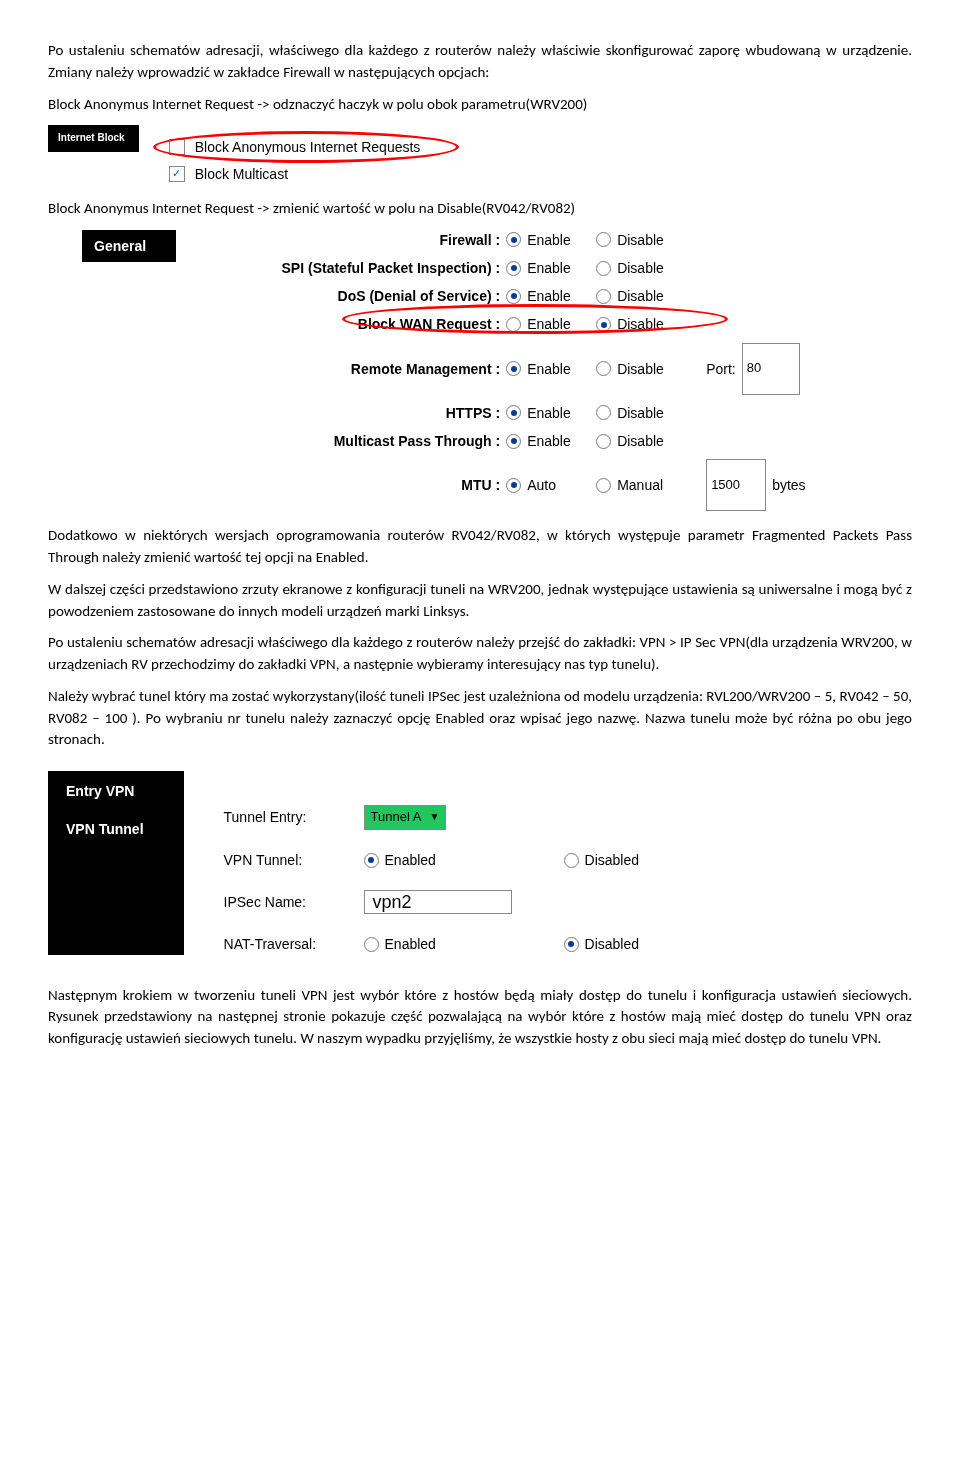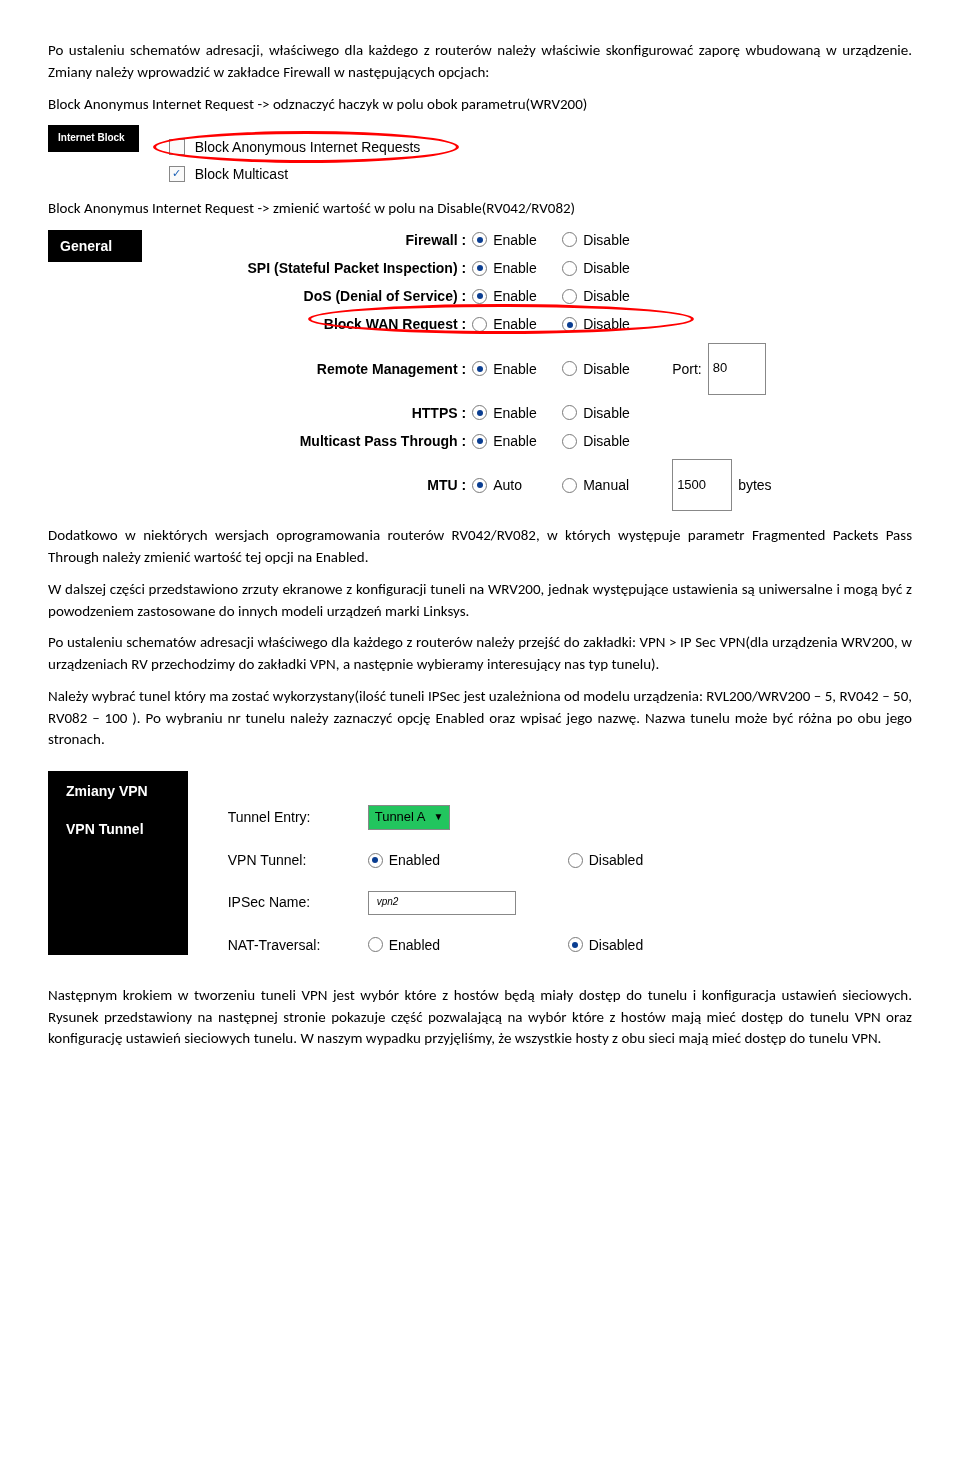--- a/index.html
+++ b/index.html
@@ -77,20 +77,21 @@
     gap: 60px;
   }
   .fig2-left {
     background: #000;
     color: #fff;
     font-weight: bold;
     font-size: 14px;
     padding: 6px 30px 6px 12px;
     font-family: Arial, sans-serif;
     align-self: flex-start;
+    margin-left: 34px;
   }
   .fig2-grid {
     display: grid;
     grid-template-columns: 270px 90px 110px 120px;
     row-gap: 8px;
     font-family: Arial, sans-serif;
     font-size: 14px;
     align-items: center;
     position: relative;
   }
@@ -193,22 +194,21 @@
     font-size: 10px;
   }
   .text-input {
     display: inline-flex;
     align-items: center;
     border: 1px solid #888;
     background: #fff;
     padding: 2px 8px;
     width: 130px;
     height: 18px;
-    font-size: 10px;
-    font-style: italic;
+    font-size: 18px;
   }
 </style>
 </head>
 <body>
 
 <p>Po ustaleniu schematów adresacji, właściwego dla każdego z routerów należy właściwie skonfigurować zaporę wbudowaną w urządzenie. Zmiany należy wprowadzić w zakładce Firewall w następujących opcjach:</p>
 <p>Block Anonymus Internet Request -&gt; odznaczyć haczyk w polu obok parametru(WRV200)</p>
 
 <div class="figure fig1">
   <div class="fig1-left">Internet Block</div>
@@ -328,21 +328,21 @@
   </div>
 </div>
 
 <p>Dodatkowo w niektórych wersjach oprogramowania routerów RV042/RV082, w których występuje parametr Fragmented Packets Pass Through należy  zmienić wartość tej opcji  na Enabled.</p>
 <p>W dalszej części przedstawiono zrzuty ekranowe z konfiguracji tuneli na WRV200, jednak występujące ustawienia są uniwersalne i mogą być z powodzeniem zastosowane do innych modeli urządzeń marki Linksys.</p>
 <p>Po ustaleniu schematów adresacji właściwego dla każdego z routerów należy przejść do zakładki: VPN &gt; IP Sec VPN(dla urządzenia WRV200, w urządzeniach RV przechodzimy do zakładki VPN, a następnie wybieramy interesujący nas typ tunelu).</p>
 <p>Należy wybrać tunel który ma zostać wykorzystany(ilość tuneli IPSec jest uzależniona od modelu urządzenia: RVL200/WRV200 – 5, RV042 – 50, RV082 – 100 ). Po wybraniu nr tunelu należy zaznaczyć opcję Enabled oraz wpisać jego nazwę. Nazwa tunelu może być różna po obu jego stronach.</p>
 
 <div class="figure fig3">
   <div class="fig3-left">
-    <div>Zmiany VPN</div>
+    <div>Entry VPN</div>
     <div class="fig3-sub">VPN Tunnel</div>
   </div>
   <div class="fig3-grid">
 
     <div class="fig3-label">Tunnel Entry:</div>
     <div>
       <span class="select-box">
         <span>Tunnel A</span>
         <span class="caret">▼</span>
       </span>

